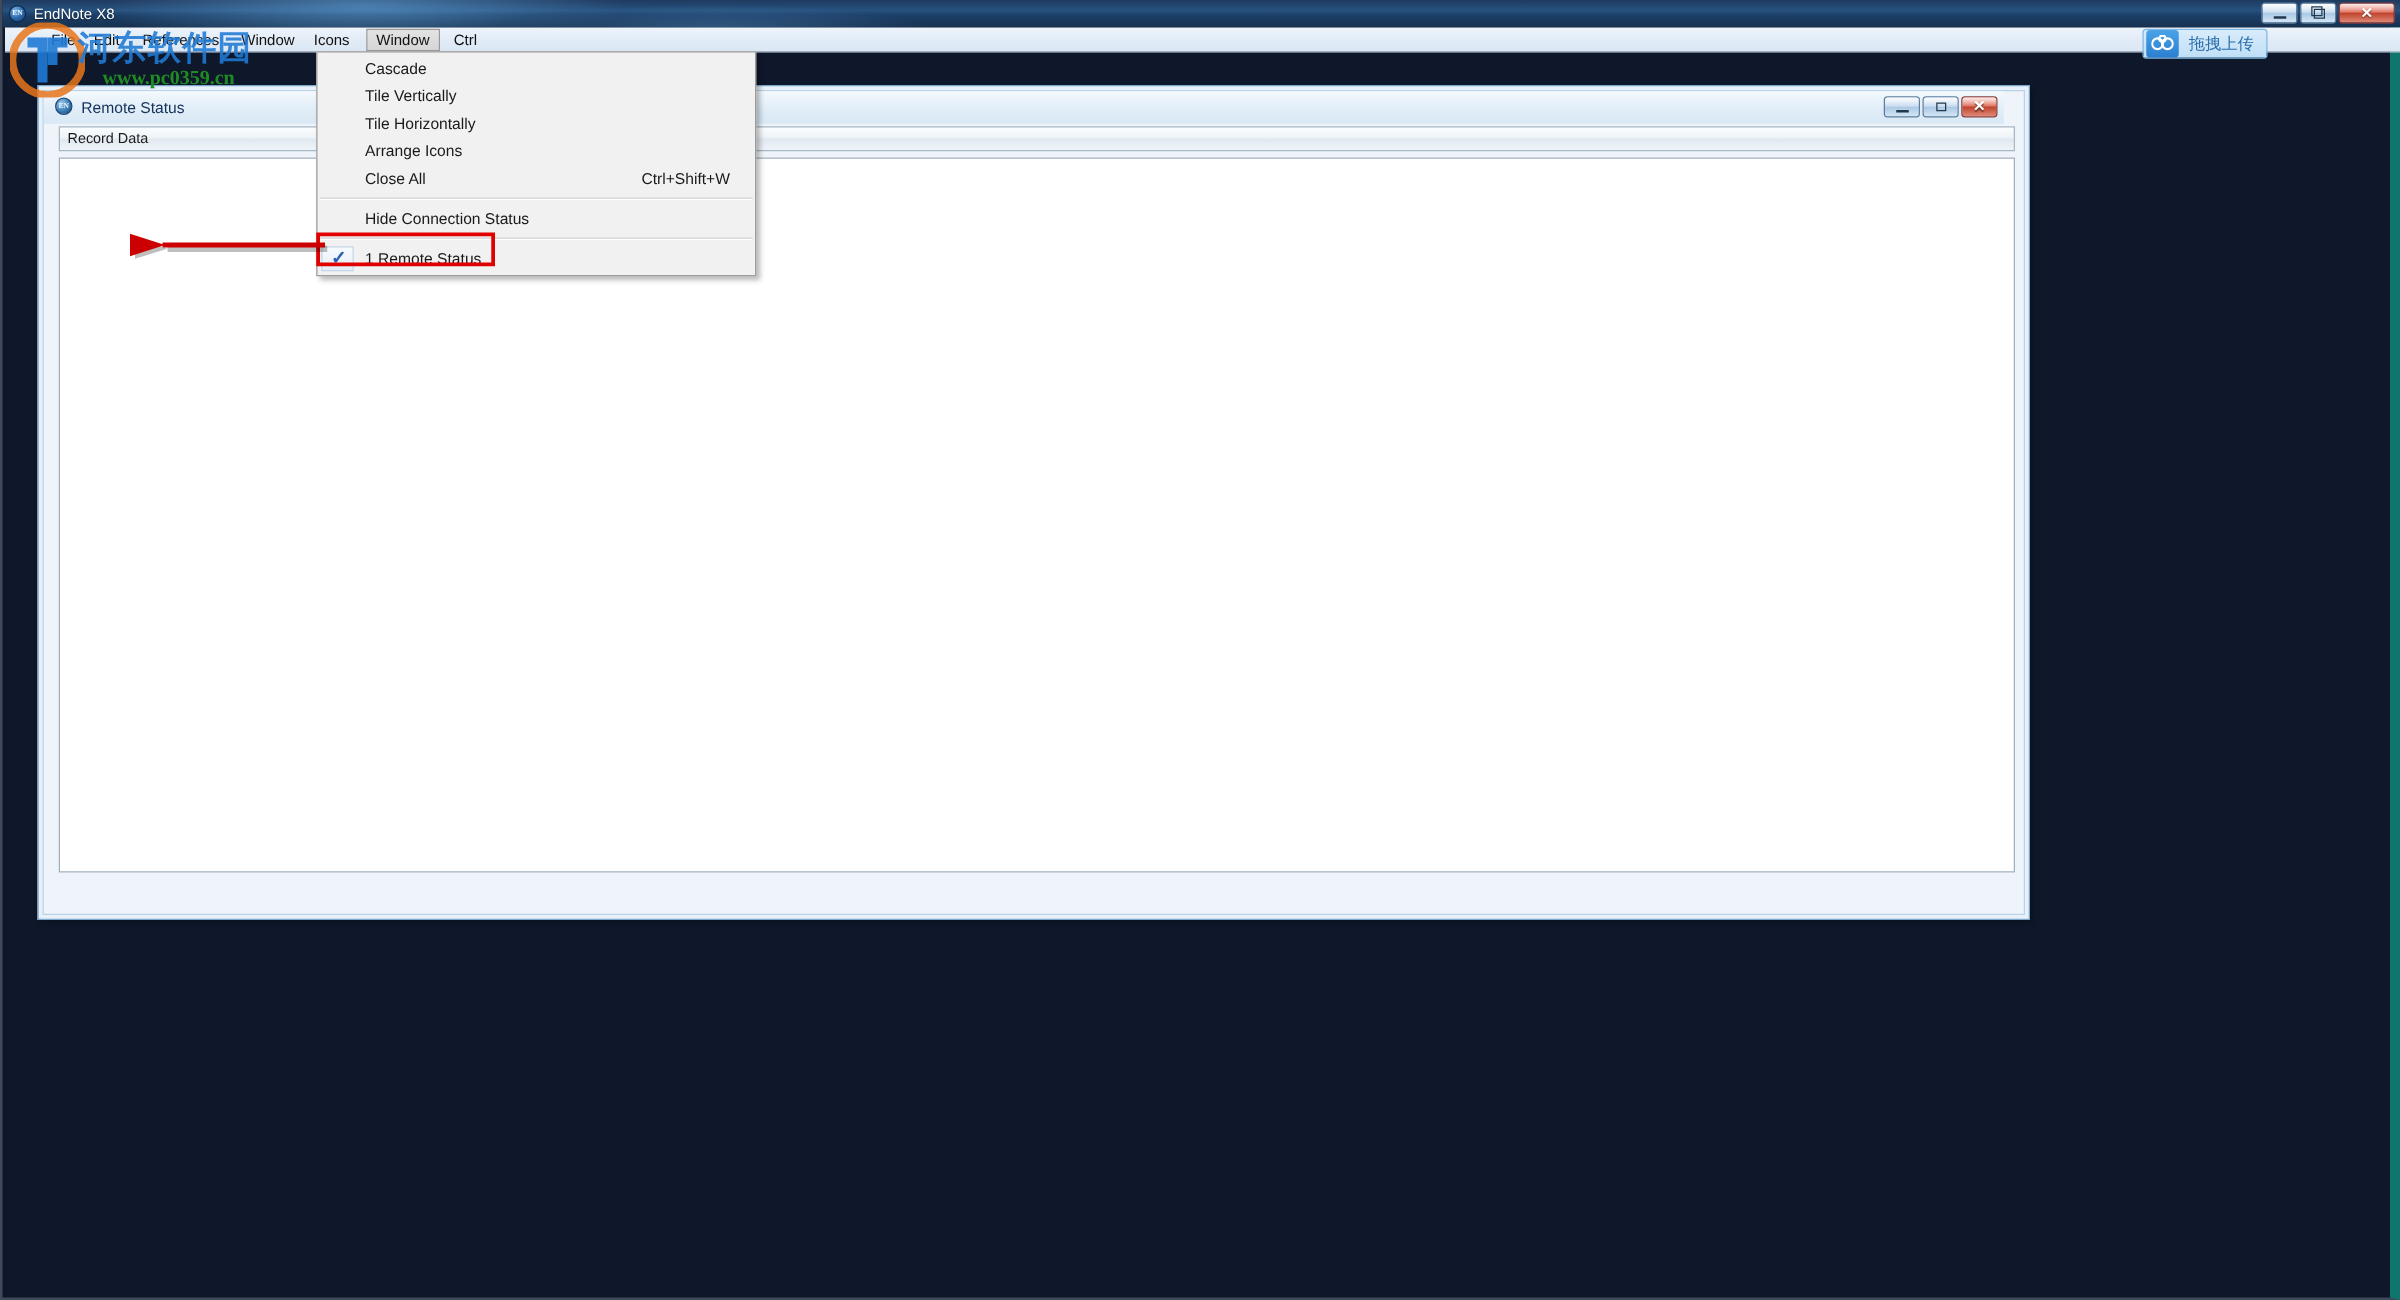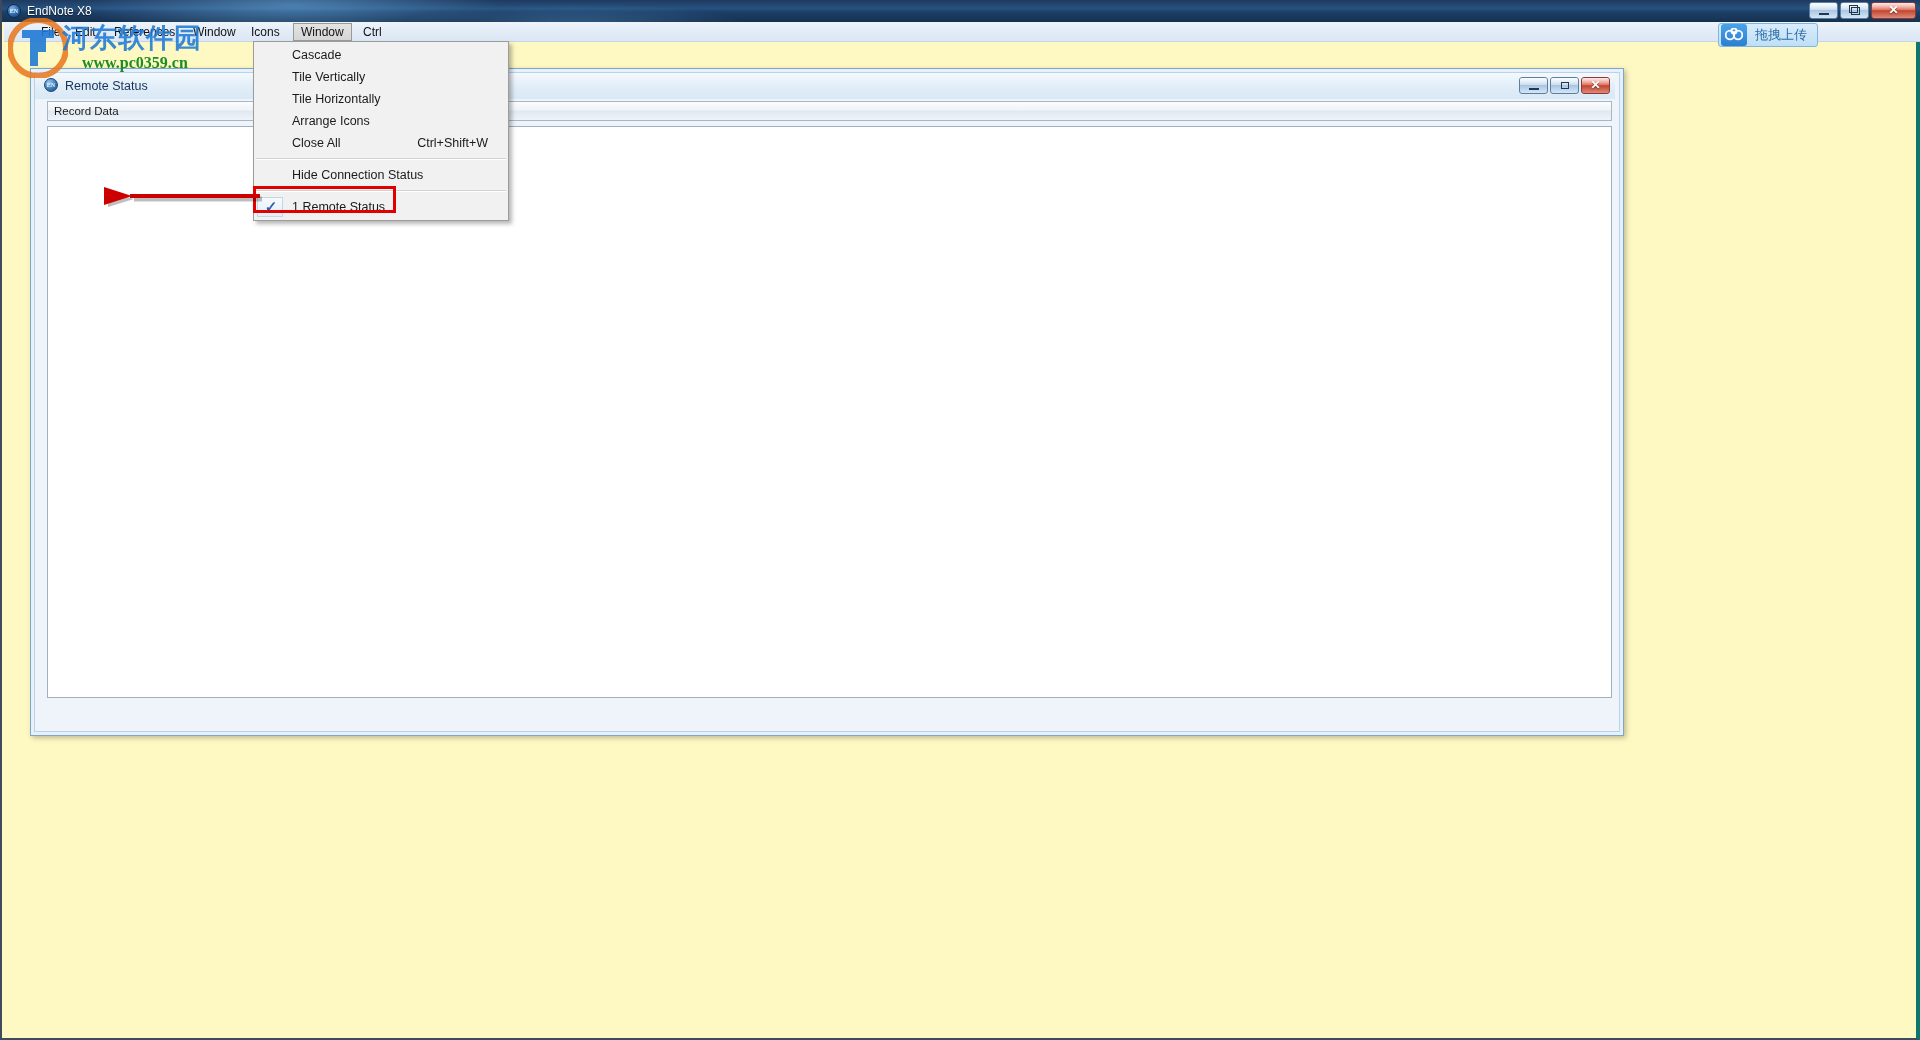--- a/index.html
+++ b/index.html
@@ -13,24 +13,24 @@
   body {
     background: #ffffff;
   }
 
   
   #app-window {
     position: absolute;
     left: 0; top: 0;
     width: 1920px;
     height: 1040px;
-    background: #fef9c3;
+    background: #0f172a;
     box-sizing: border-box;
     border-left: 2px solid #3f4b5b;
-    border-right: 4px solid #0f766e;
+    border-right: 8px solid #0f766e;
     border-bottom: 2px solid #3f4b5b;
   }
 
   
   #title-bar {
     position: absolute;
     left: 0; top: 0;
     width: 1920px;
     height: 22px;
     background: linear-gradient(180deg,#1f3a5f 0%, #27527f 38%, #1c3f68 55%, #16314f 100%);
@@ -169,21 +169,21 @@
   .menu-item.active {
     background: linear-gradient(180deg,#e3e3e3 0%, #d6d6d6 100%);
     border: 1px solid #9a9a9a;
     line-height: 16px;
   }
 
   
   #window-menu {
     position: absolute;
     left: 251px; top: 41px;
-    width: 256px;
+    width: 352px;
     background: #f1f1f1;
     border: 1px solid #9c9c9c;
     box-shadow: 3px 3px 4px rgba(0,0,0,0.28);
     box-sizing: border-box;
     padding: 2px 0;
     z-index: 50;
   }
   #window-menu .gutter {
     position: absolute;
     left: 1px; top: 1px; bottom: 1px;
@@ -335,21 +335,21 @@
   #remote-status-window .inner-frame {
     position: absolute;
     left: 3px; top: 3px; right: 3px; bottom: 3px;
     background: #eef4fa;
     border: 1px solid #b9d2e7;
     box-sizing: border-box;
   }
   #rs-title-bar {
     position: absolute;
     left: 0; top: 0;
-    right: 4px;
+    right: 16px;
     height: 26px;
     background: linear-gradient(180deg,#f4f9fd 0%, #e2eef8 50%, #d8e8f5 100%);
   }
   #rs-icon {
     position: absolute;
     left: 9px; top: 5px;
     width: 14px; height: 14px;
     border-radius: 50%;
     background: radial-gradient(circle at 35% 30%, #9ccbef 0%, #3b7cb5 55%, #1b4a78 100%);
     border: 1px solid #1b4a78;

